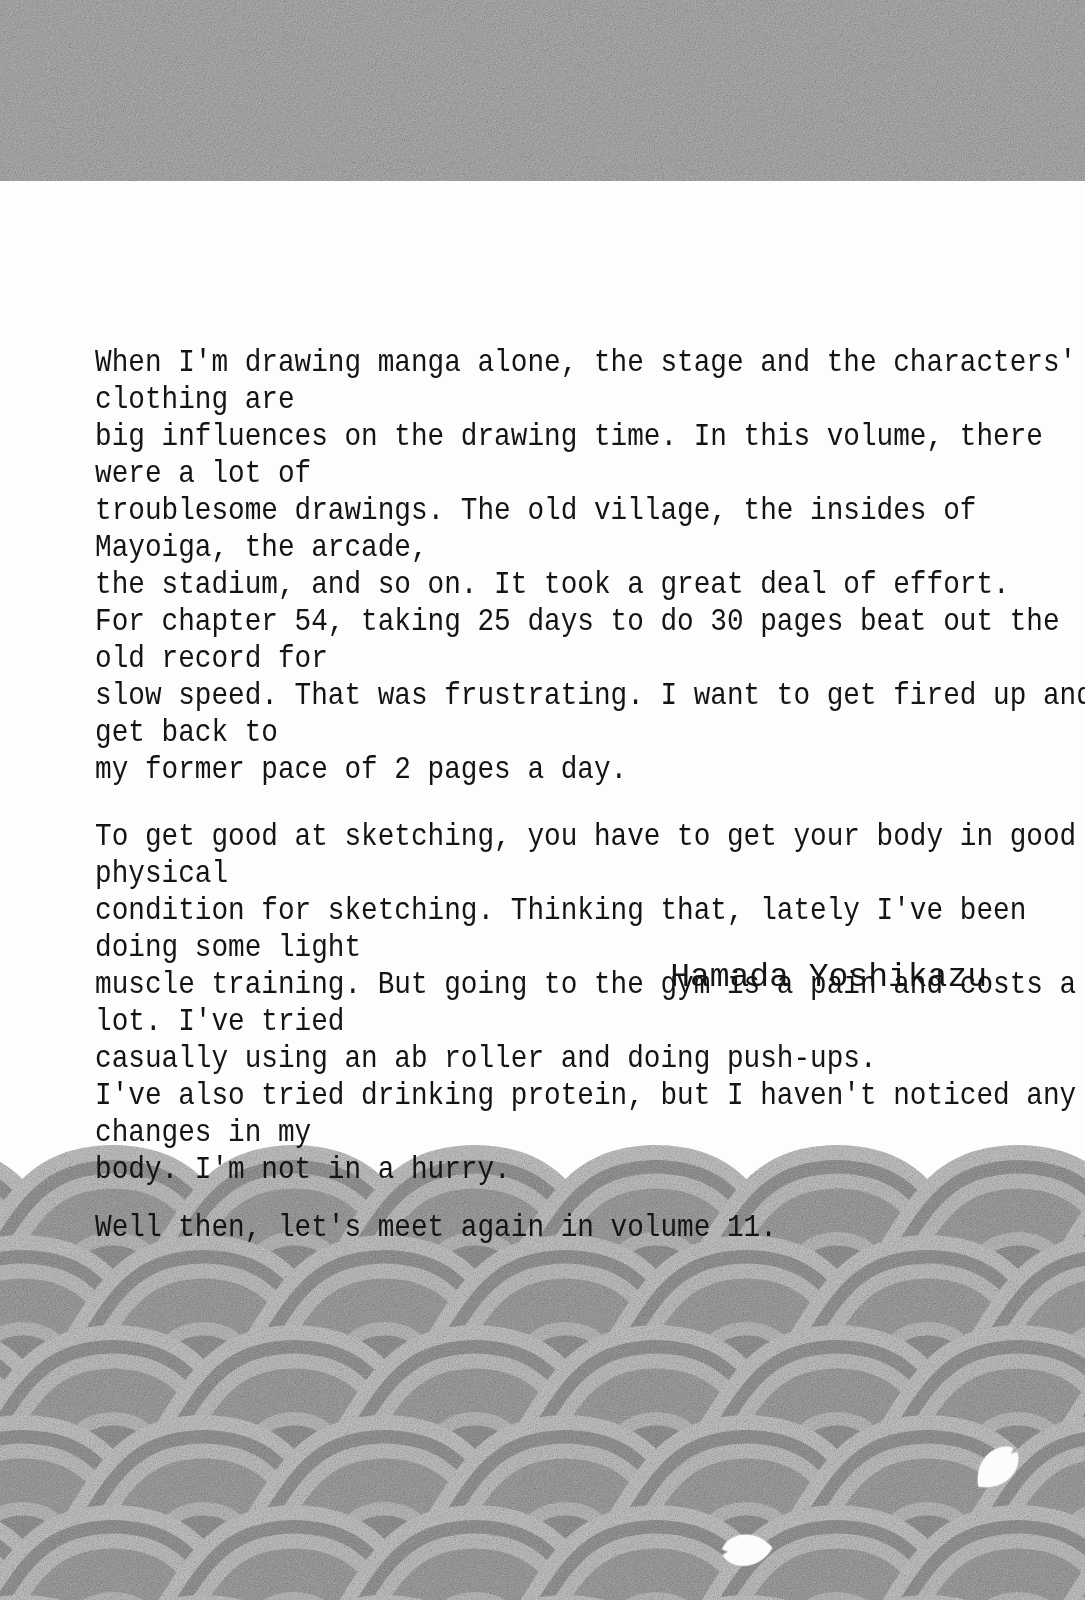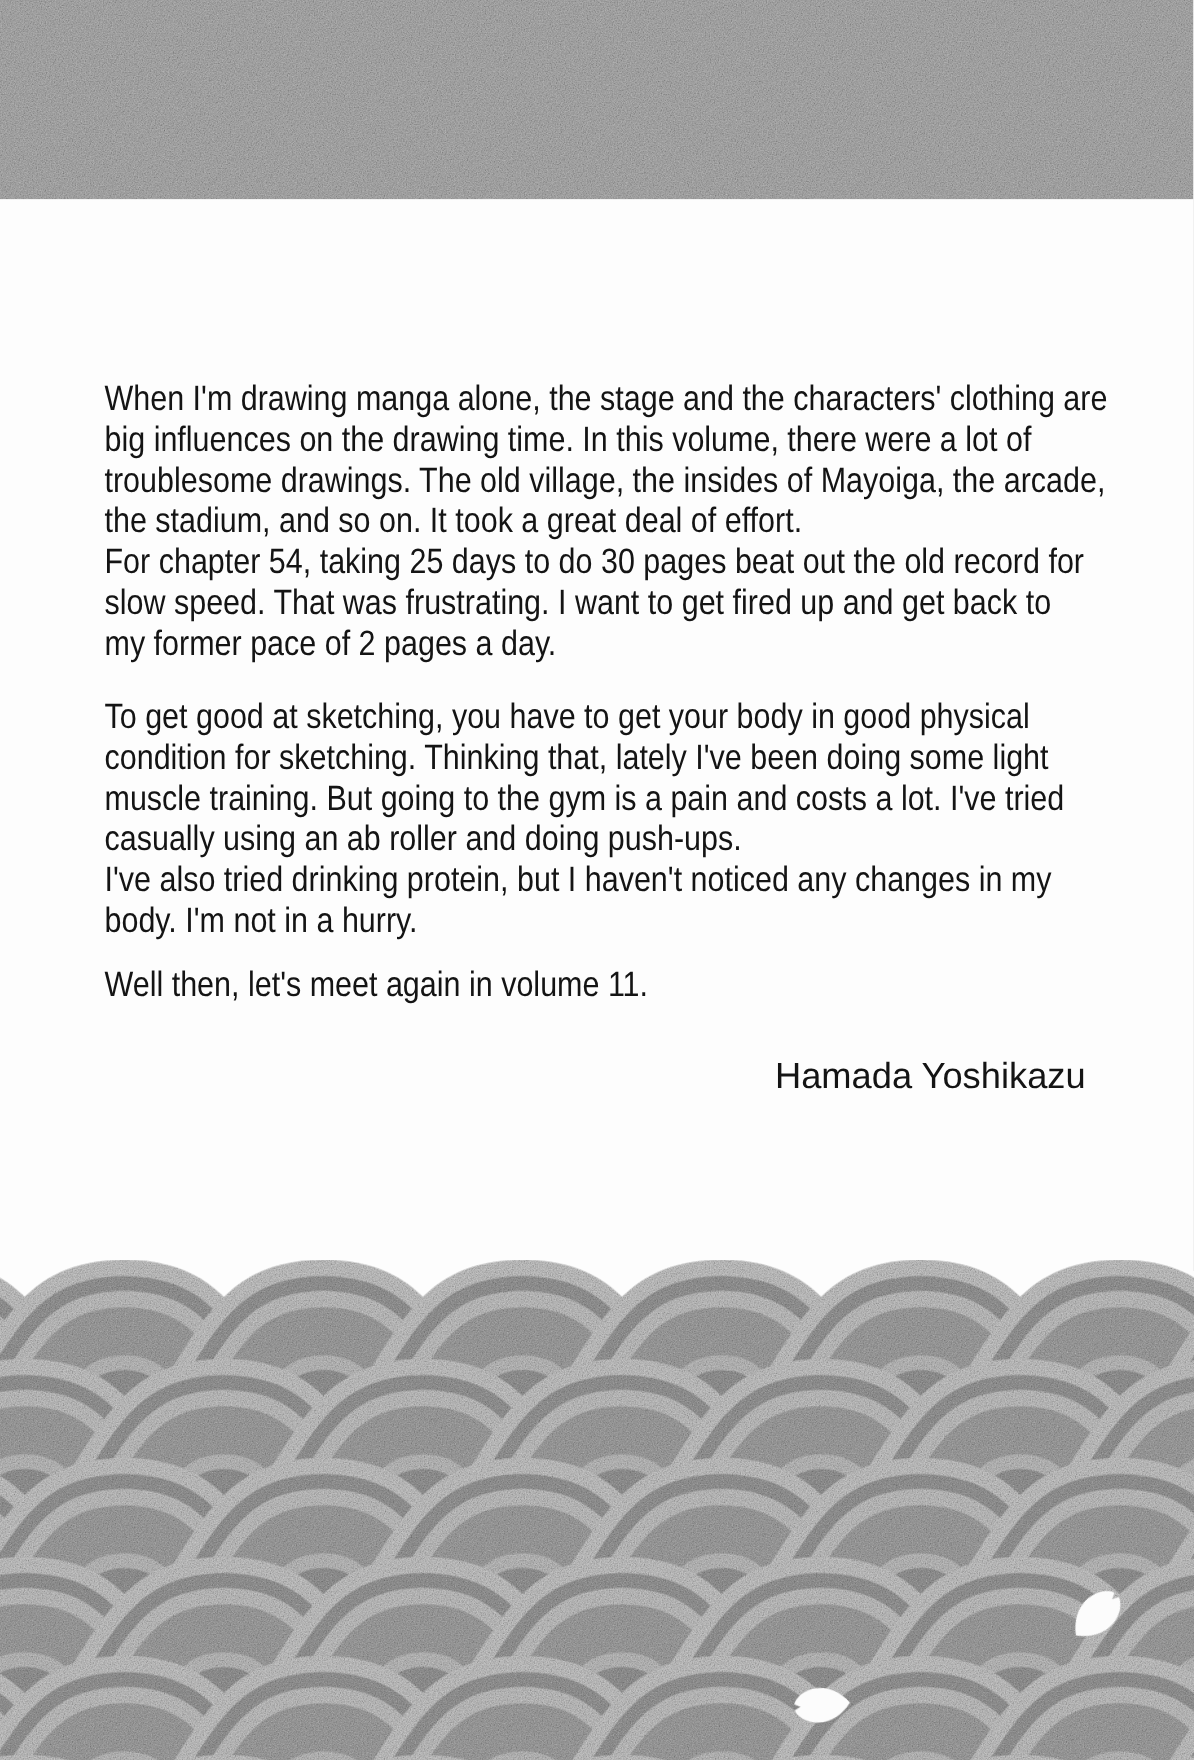--- a/index.html
+++ b/index.html
@@ -1,21 +1,21 @@
 <!DOCTYPE html>
 <html><head>
 <meta charset="utf-8">
 <style>
   html,body{margin:0;padding:0;background:#e8e8e8;}
   .page{
     position:relative;
     width:1085px;height:1600px;
     background:#fdfdfd;
     overflow:hidden;
-    font-family:Liberation Sans, sans-serif;
+    font-family:Liberation Mono, monospace;
     margin:0 auto;
   }
   .decor{position:absolute;left:0;top:0;width:1085px;height:1600px;display:block;}
   .textcol{
     position:absolute;left:95px;top:344px;
     width:1160px;
     transform:scaleX(0.866);
     transform-origin:0 0;
     font-size:32px;line-height:37px;
     color:#141414;

